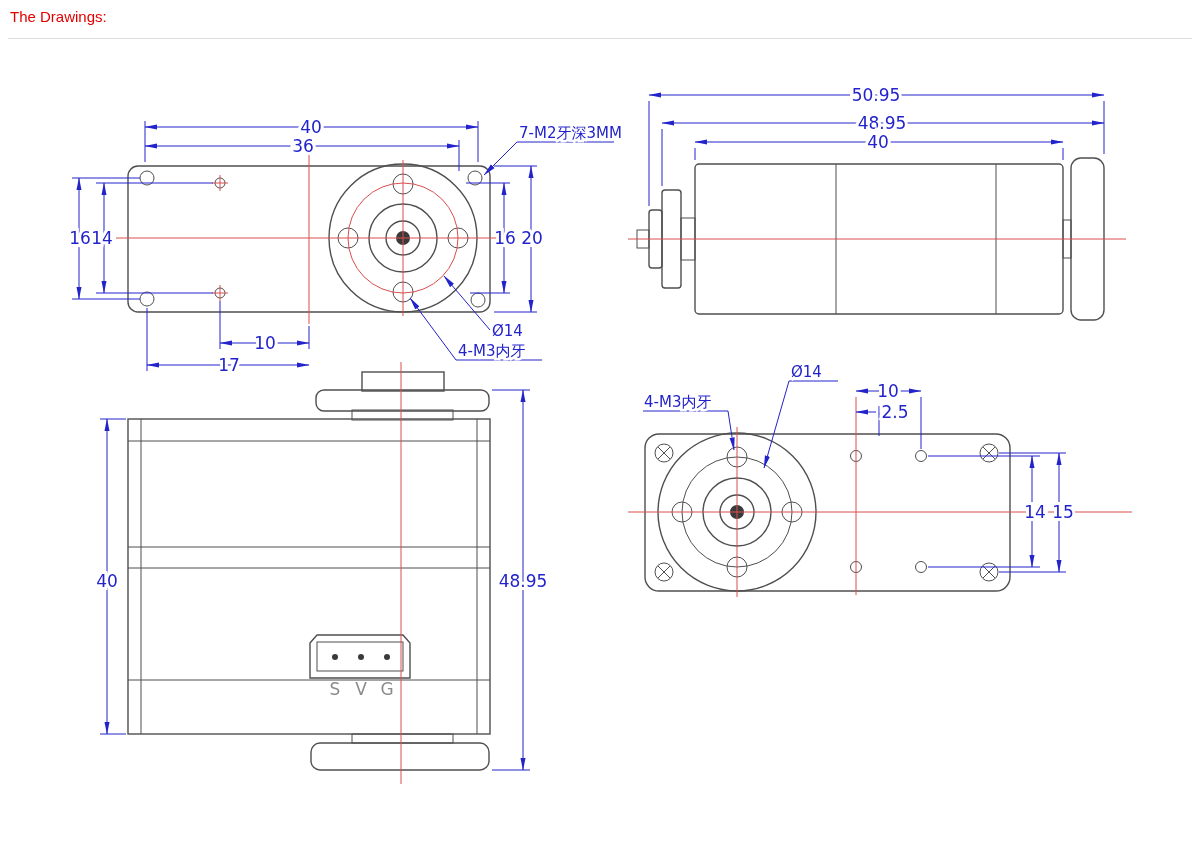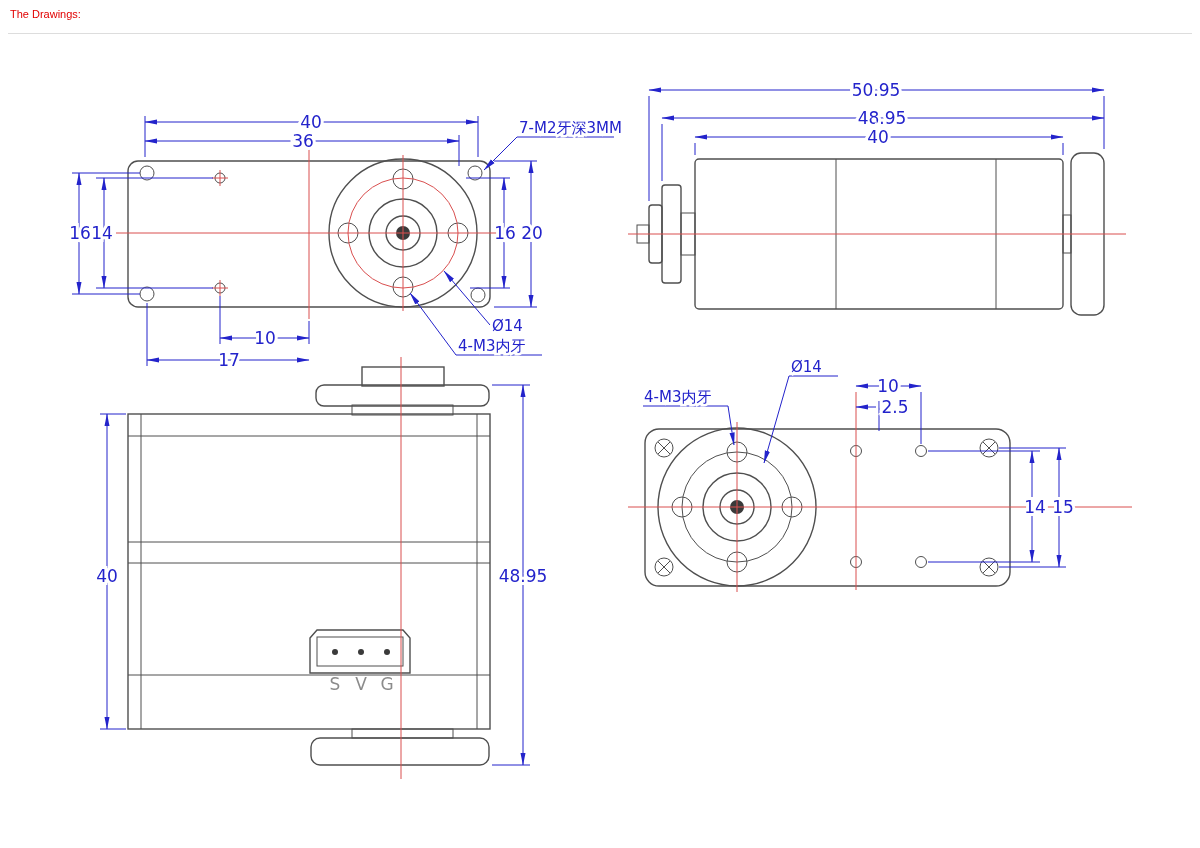--- a/index.html
+++ b/index.html
@@ -1,19 +1,19 @@
 <!DOCTYPE html>
 <html style="--heading: #e10000; --dimension: #2323cb; --centerline: #d94f4f; --outline: #4f4f4f; --divider: #dddddd; --pin: #8b8b8b;"><head>
 <meta charset="utf-8">
 <style>
   * { margin:0; padding:0; box-sizing:border-box; }
   html,body { background:#ffffff; width:1200px; }
   body { font-family:"Liberation Sans", sans-serif; }
   .page-header { padding:8px 10px 0 10px; }
-  .page-title { color:var(--heading,#e10000); font-size:11px; font-weight:400; }
+  .page-title { color:var(--heading,#e10000); font-size:15px; font-weight:400; }
   .divider { border:none; border-top:1px solid var(--divider,#dddddd); margin:13px 8px 0 8px; }
   svg { display:block; }
   .ol  { fill:none; stroke:var(--outline,#4f4f4f); stroke-width:1.4; }
   .olt { fill:none; stroke:var(--outline,#4f4f4f); stroke-width:1; }
   .solid { fill:#3a3a3a; stroke:none; }
   .whitefill { fill:#ffffff; }
   .cl  { stroke:var(--centerline,#d94f4f); stroke-width:1; fill:none; }
   .dim { stroke:var(--dimension,#2323cb); stroke-width:1; fill:none; }
   .dimtext { fill:var(--dimension,#2323cb); font-size:17px; text-anchor:middle;
              font-family:"DejaVu Sans", sans-serif; stroke:#ffffff; stroke-width:6px; paint-order:stroke; }

